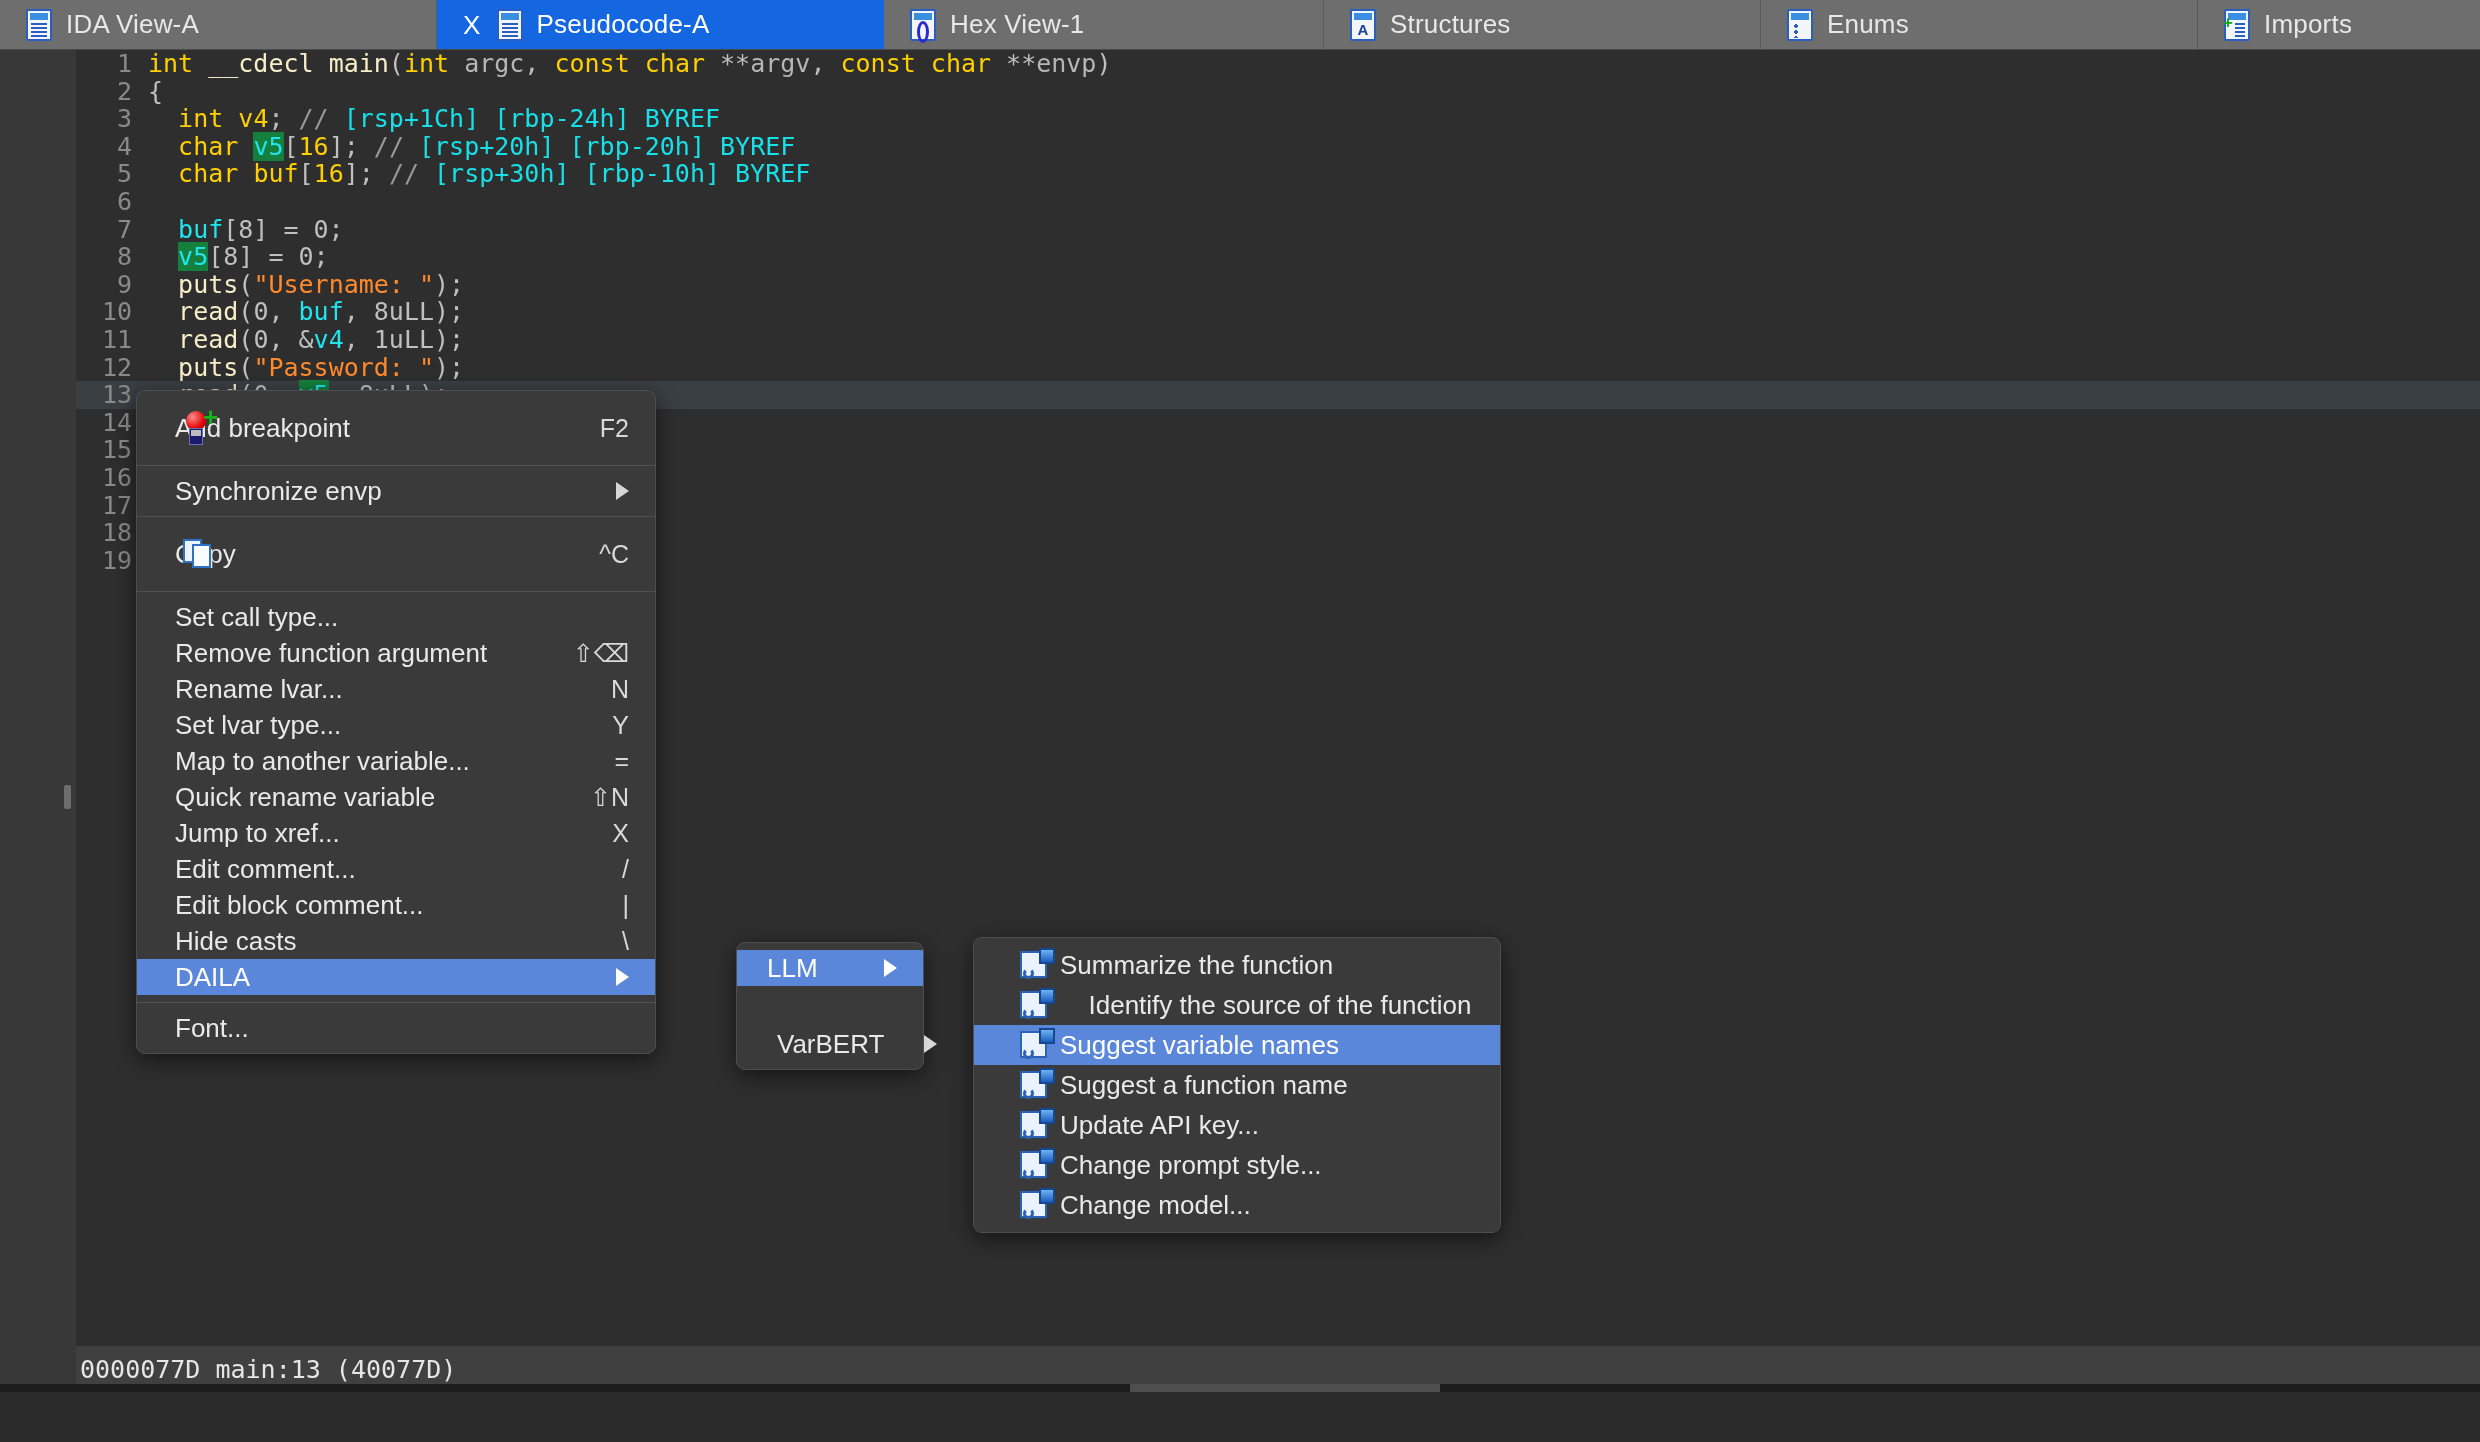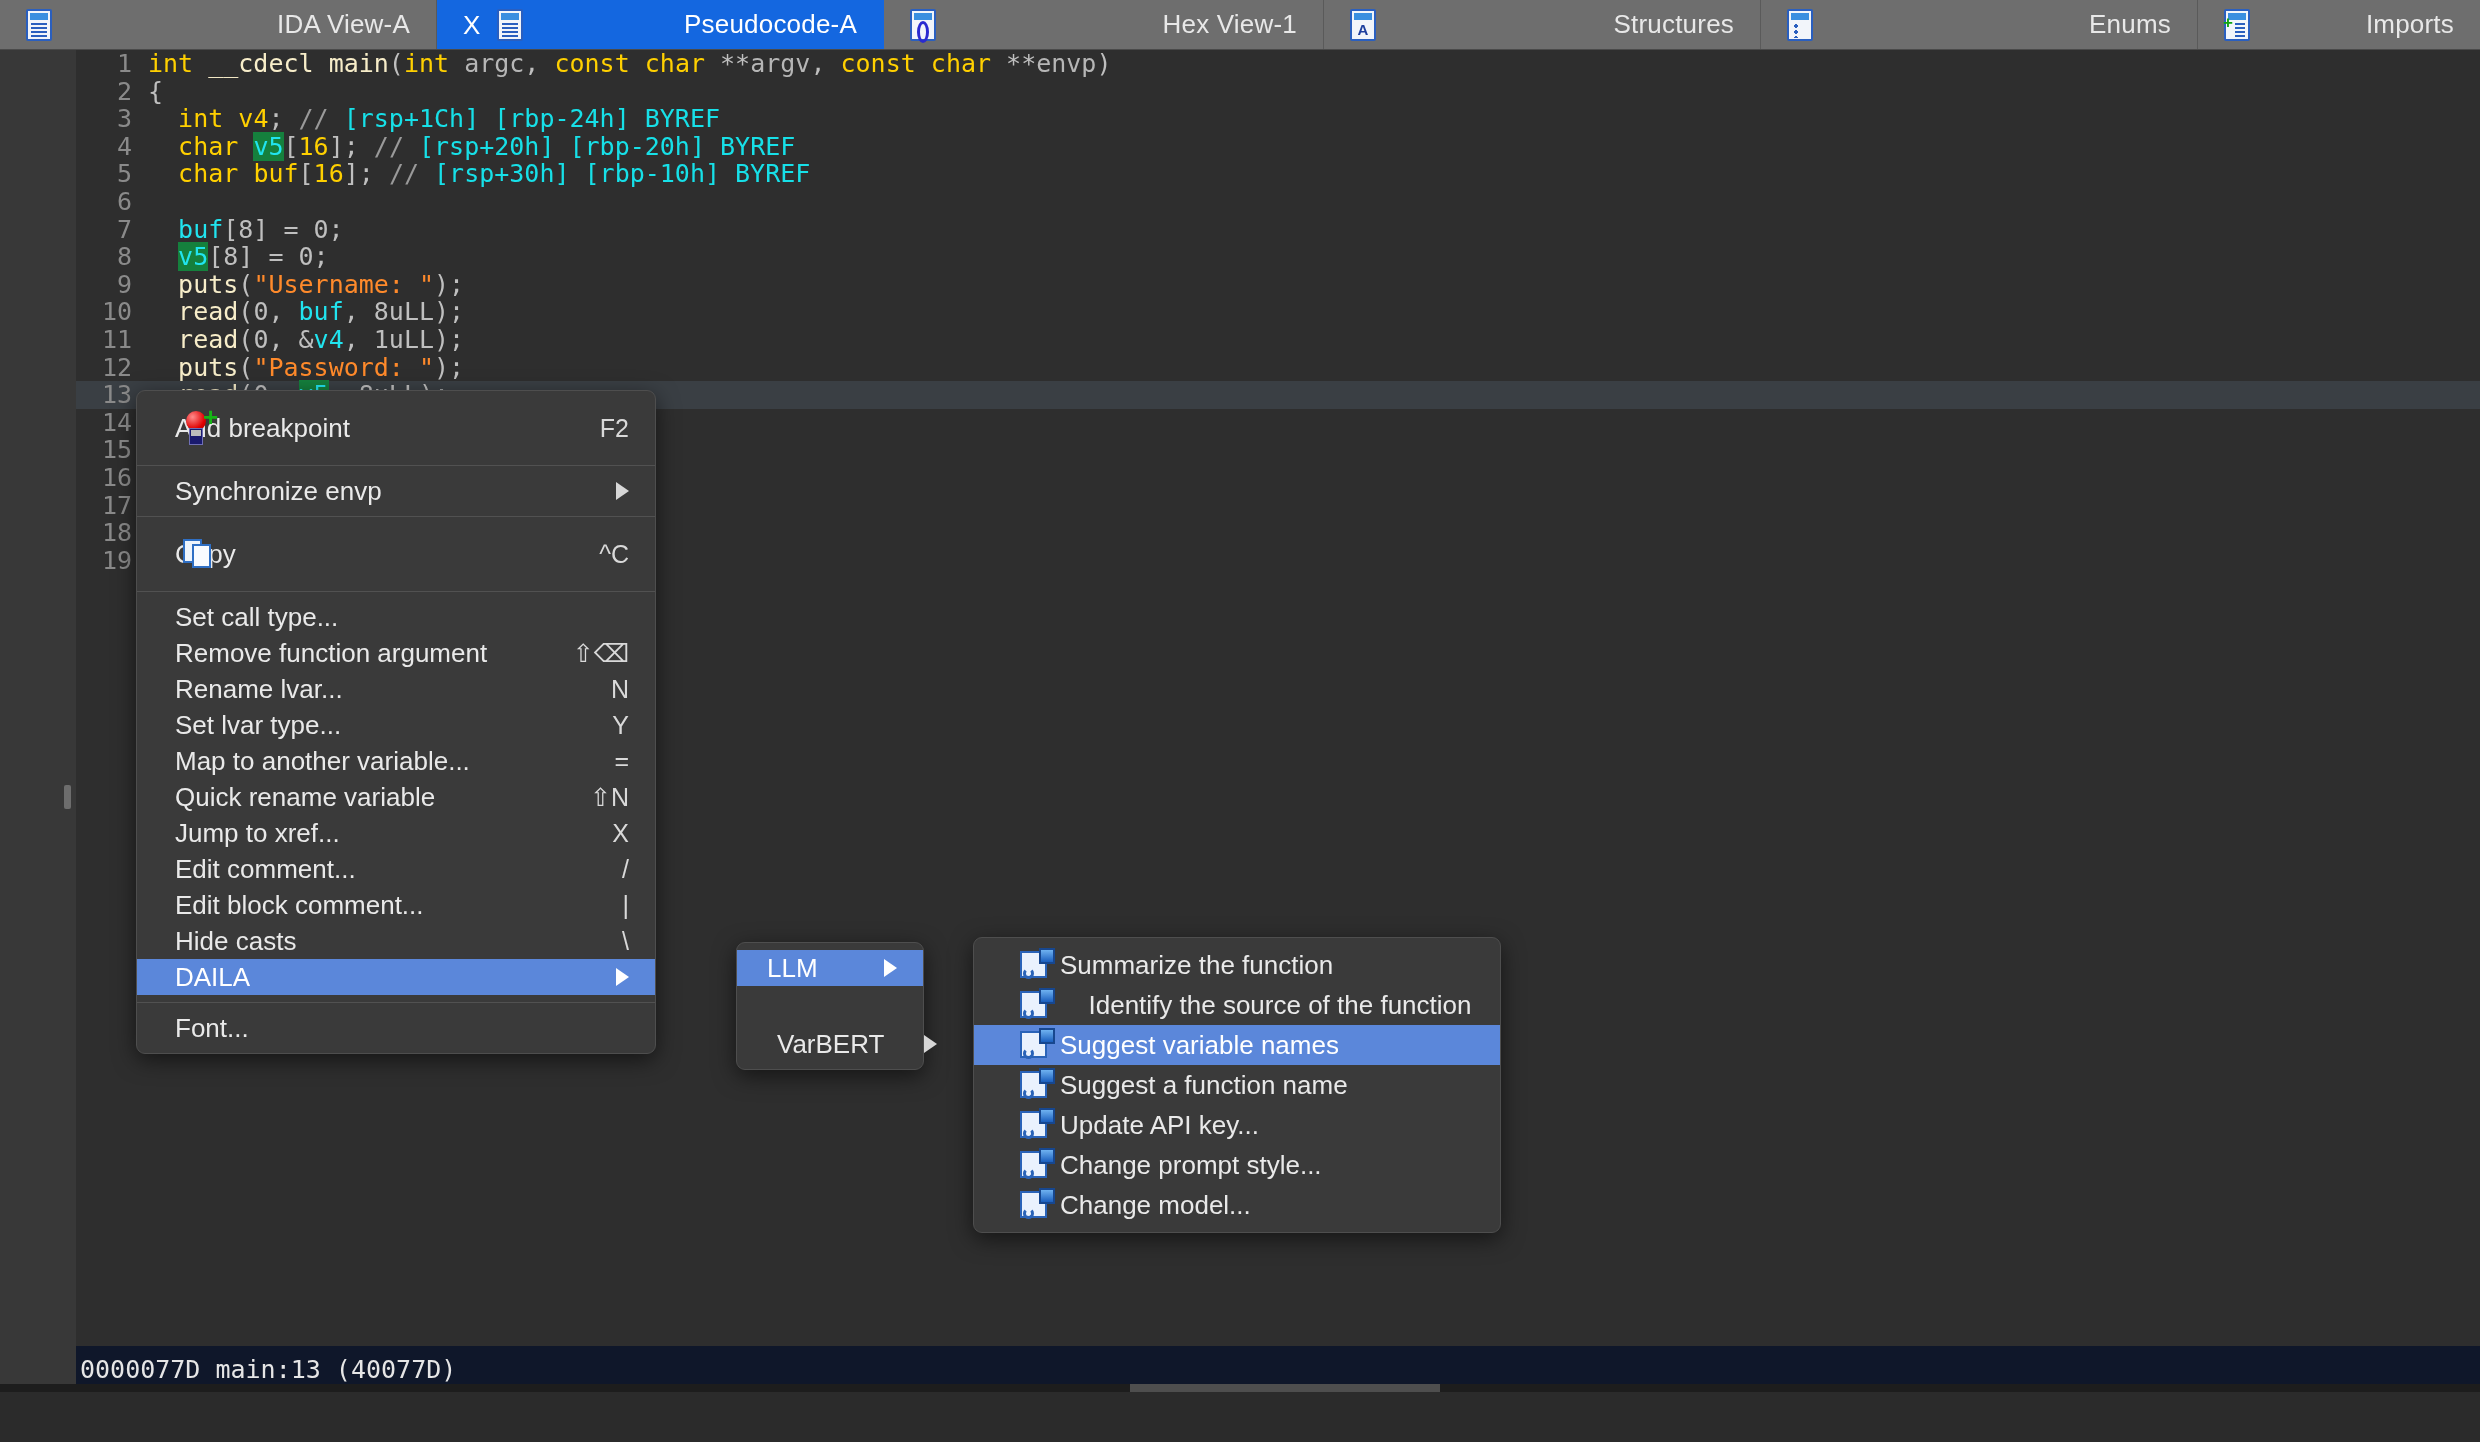--- a/index.html
+++ b/index.html
@@ -16,21 +16,21 @@
     position:absolute; left:0; top:0; width:2480px; height:50px;
     background:#6e6e6e; display:flex; align-items:stretch;
     border-bottom:1px solid #4a4a4a;
   }
   .tab{
     display:flex; align-items:center; gap:14px;
     padding:0 26px; position:relative; cursor:default;
     border-right:1px solid #5a5a5a;
     color:#e8e8e8; font-size:26px; letter-spacing:.2px;
   }
-  .tab .tl{ flex:1; text-align:right; white-space:nowrap; }
+  .tab .tl{ flex:1; text-align:left; white-space:nowrap; }
   .tab.active{ background:#1467e0; color:#ffffff; border-right:1px solid #1467e0;}
   .tab .closex{ font-size:26px; color:#fff; line-height:1; padding-right:2px;}
   .tabicon{ width:26px; height:32px; position:relative; flex:none; }
   .tabicon .doc{
     position:absolute; inset:0; background:#f2f5fa;
     border:2px solid #2a5fbf; border-radius:2px;
   }
   .tabicon .doc:before{
     content:""; position:absolute; left:2px; right:2px; top:2px; height:7px;
     background:#3a8fe0;
@@ -93,21 +93,21 @@
   .cmt  { color:#17e0e8; }     
   .slash{ color:#9a9a9a; }
   .fn   { color:#f7edc9; }     
   .str  { color:#ff8a2b; }     
   .var  { color:#21e4ef; }
   .hl   { background:#15803d; color:#21e4ef; }
 
   
   .statusbar{
     position:absolute; left:76px; right:0; bottom:0; height:46px;
-    background:#0f172a; color:#e6e6e6;
+    background:#404040; color:#e6e6e6;
     font-family:"DejaVu Sans Mono", monospace; font-size:25px;
     display:flex; align-items:center; padding-left:4px;
   }
   .bottomstrip{
     position:absolute; left:0; right:0; bottom:0; height:8px; background:#1d1d1d;
   }
   .bottomstrip .seg{
     position:absolute; left:1130px; top:0; width:310px; height:8px; background:#4e4e4e;
   }
 

